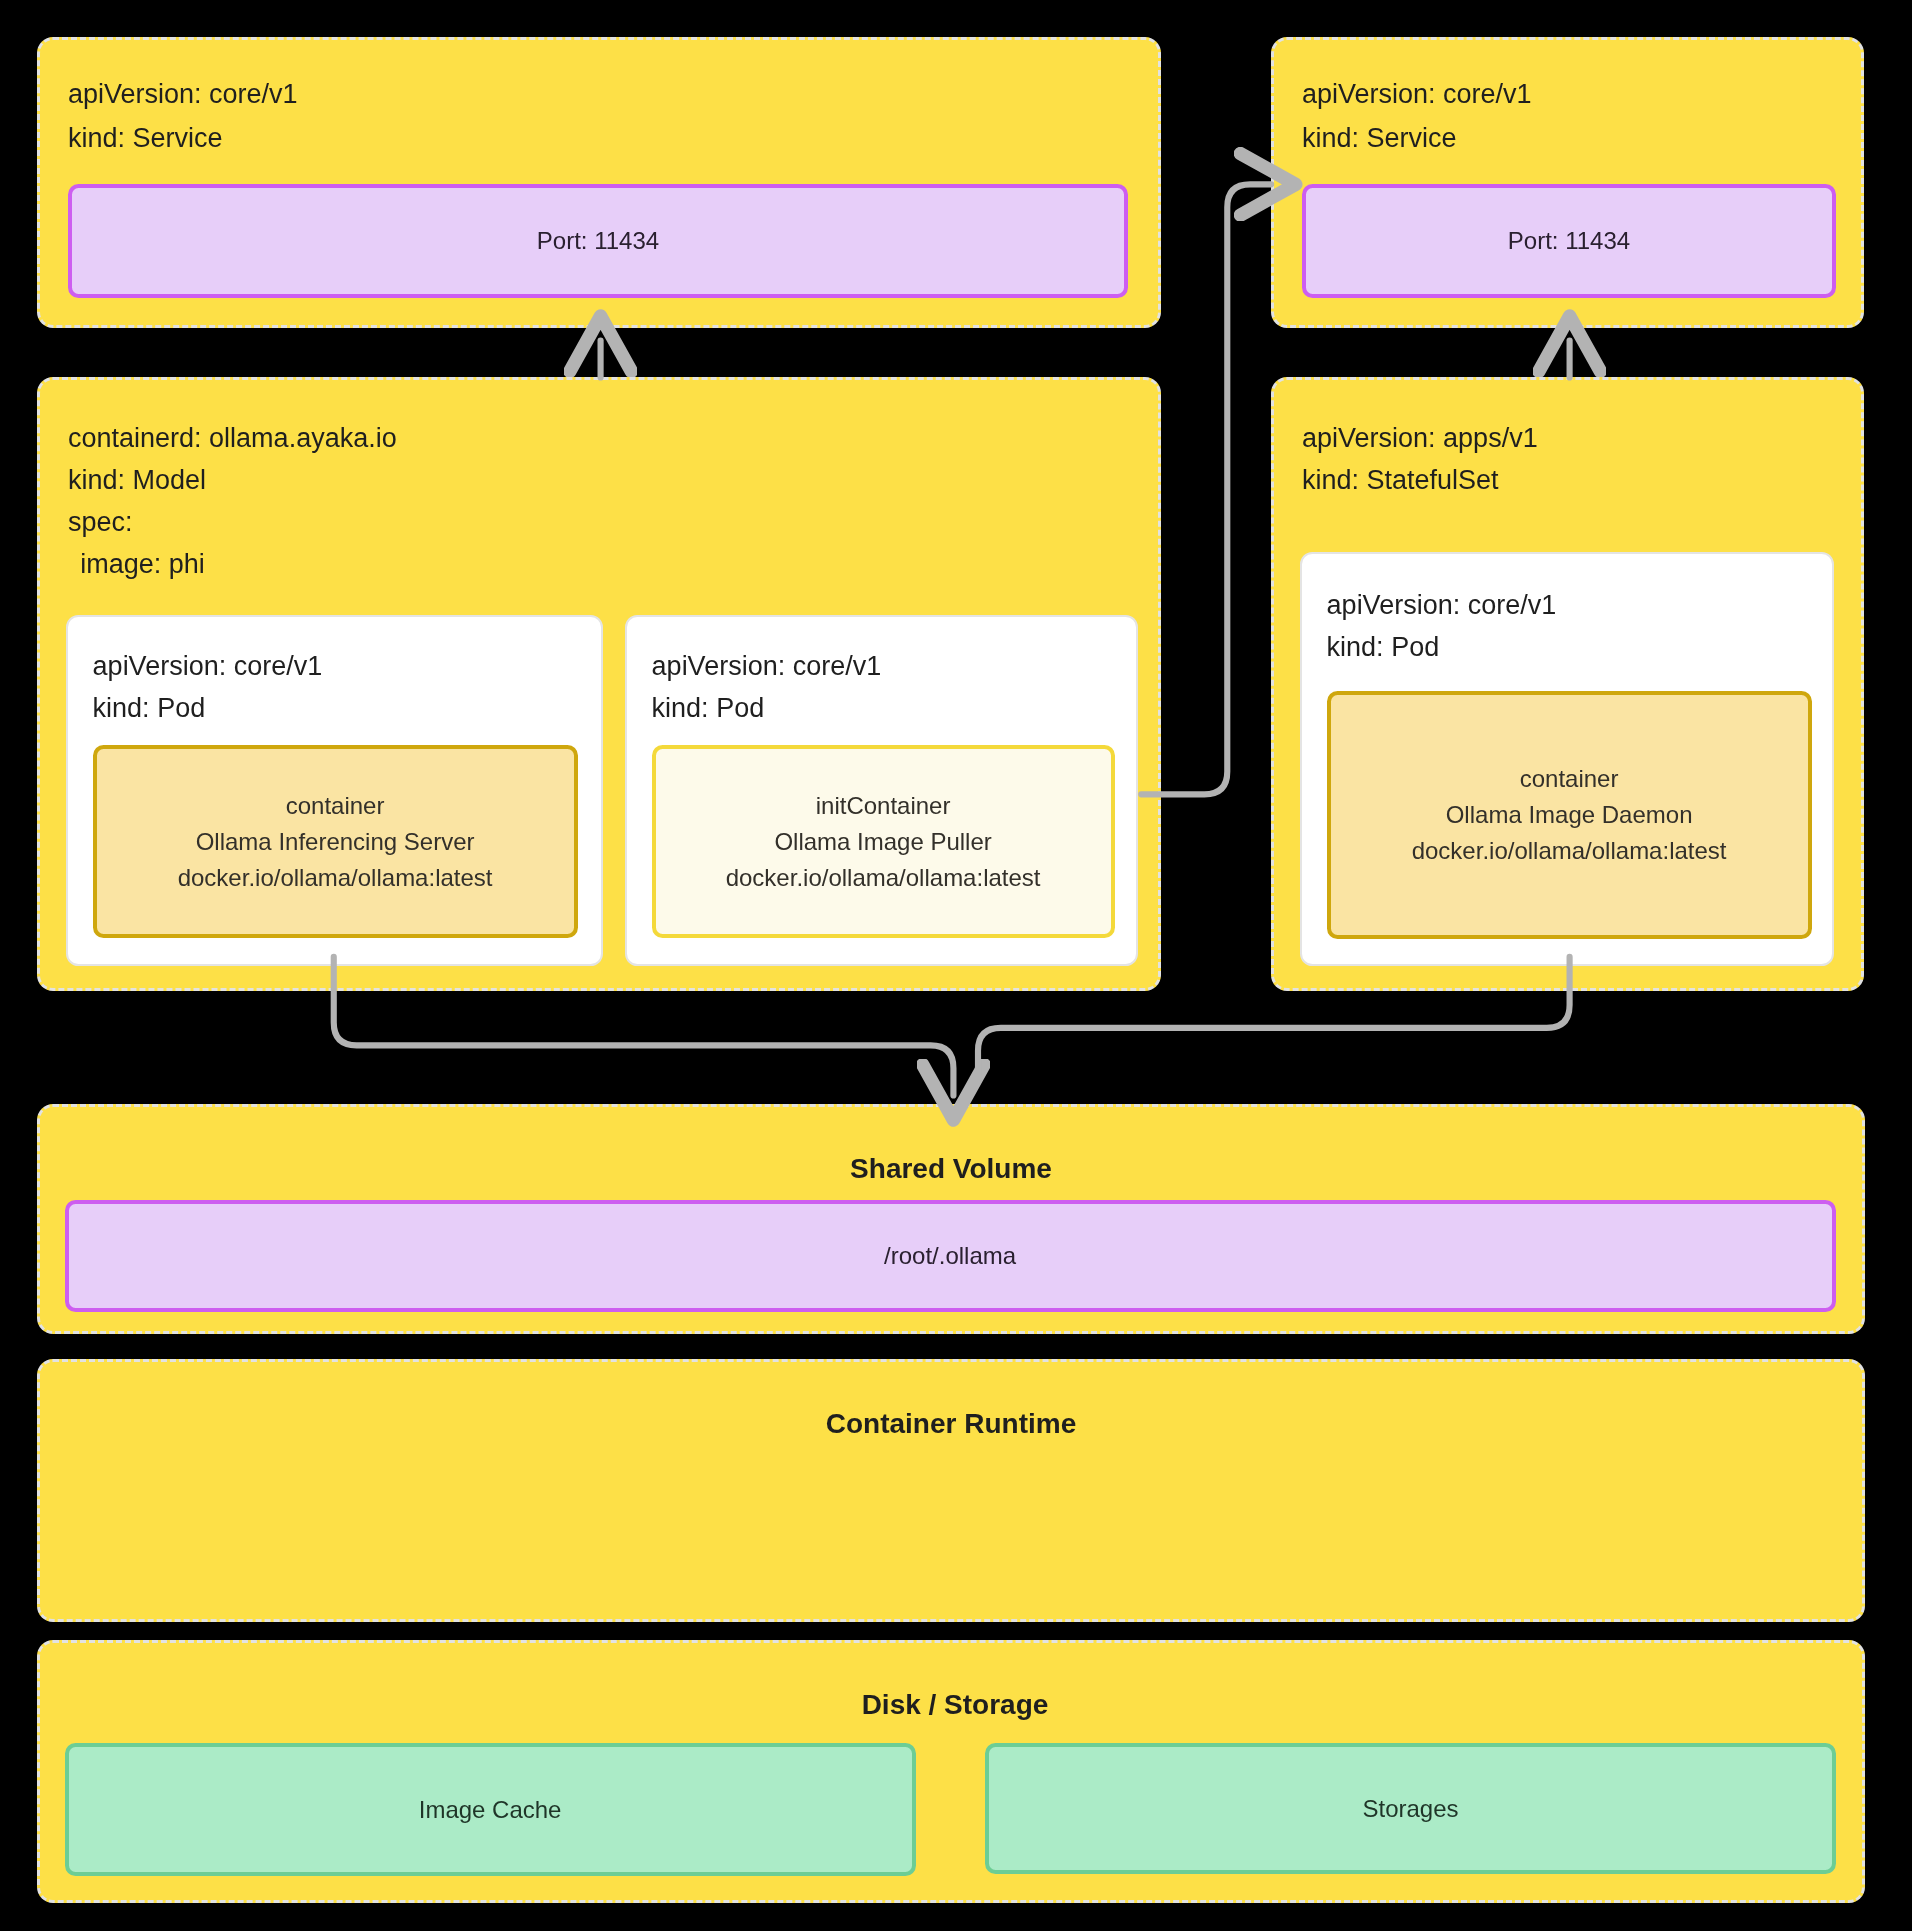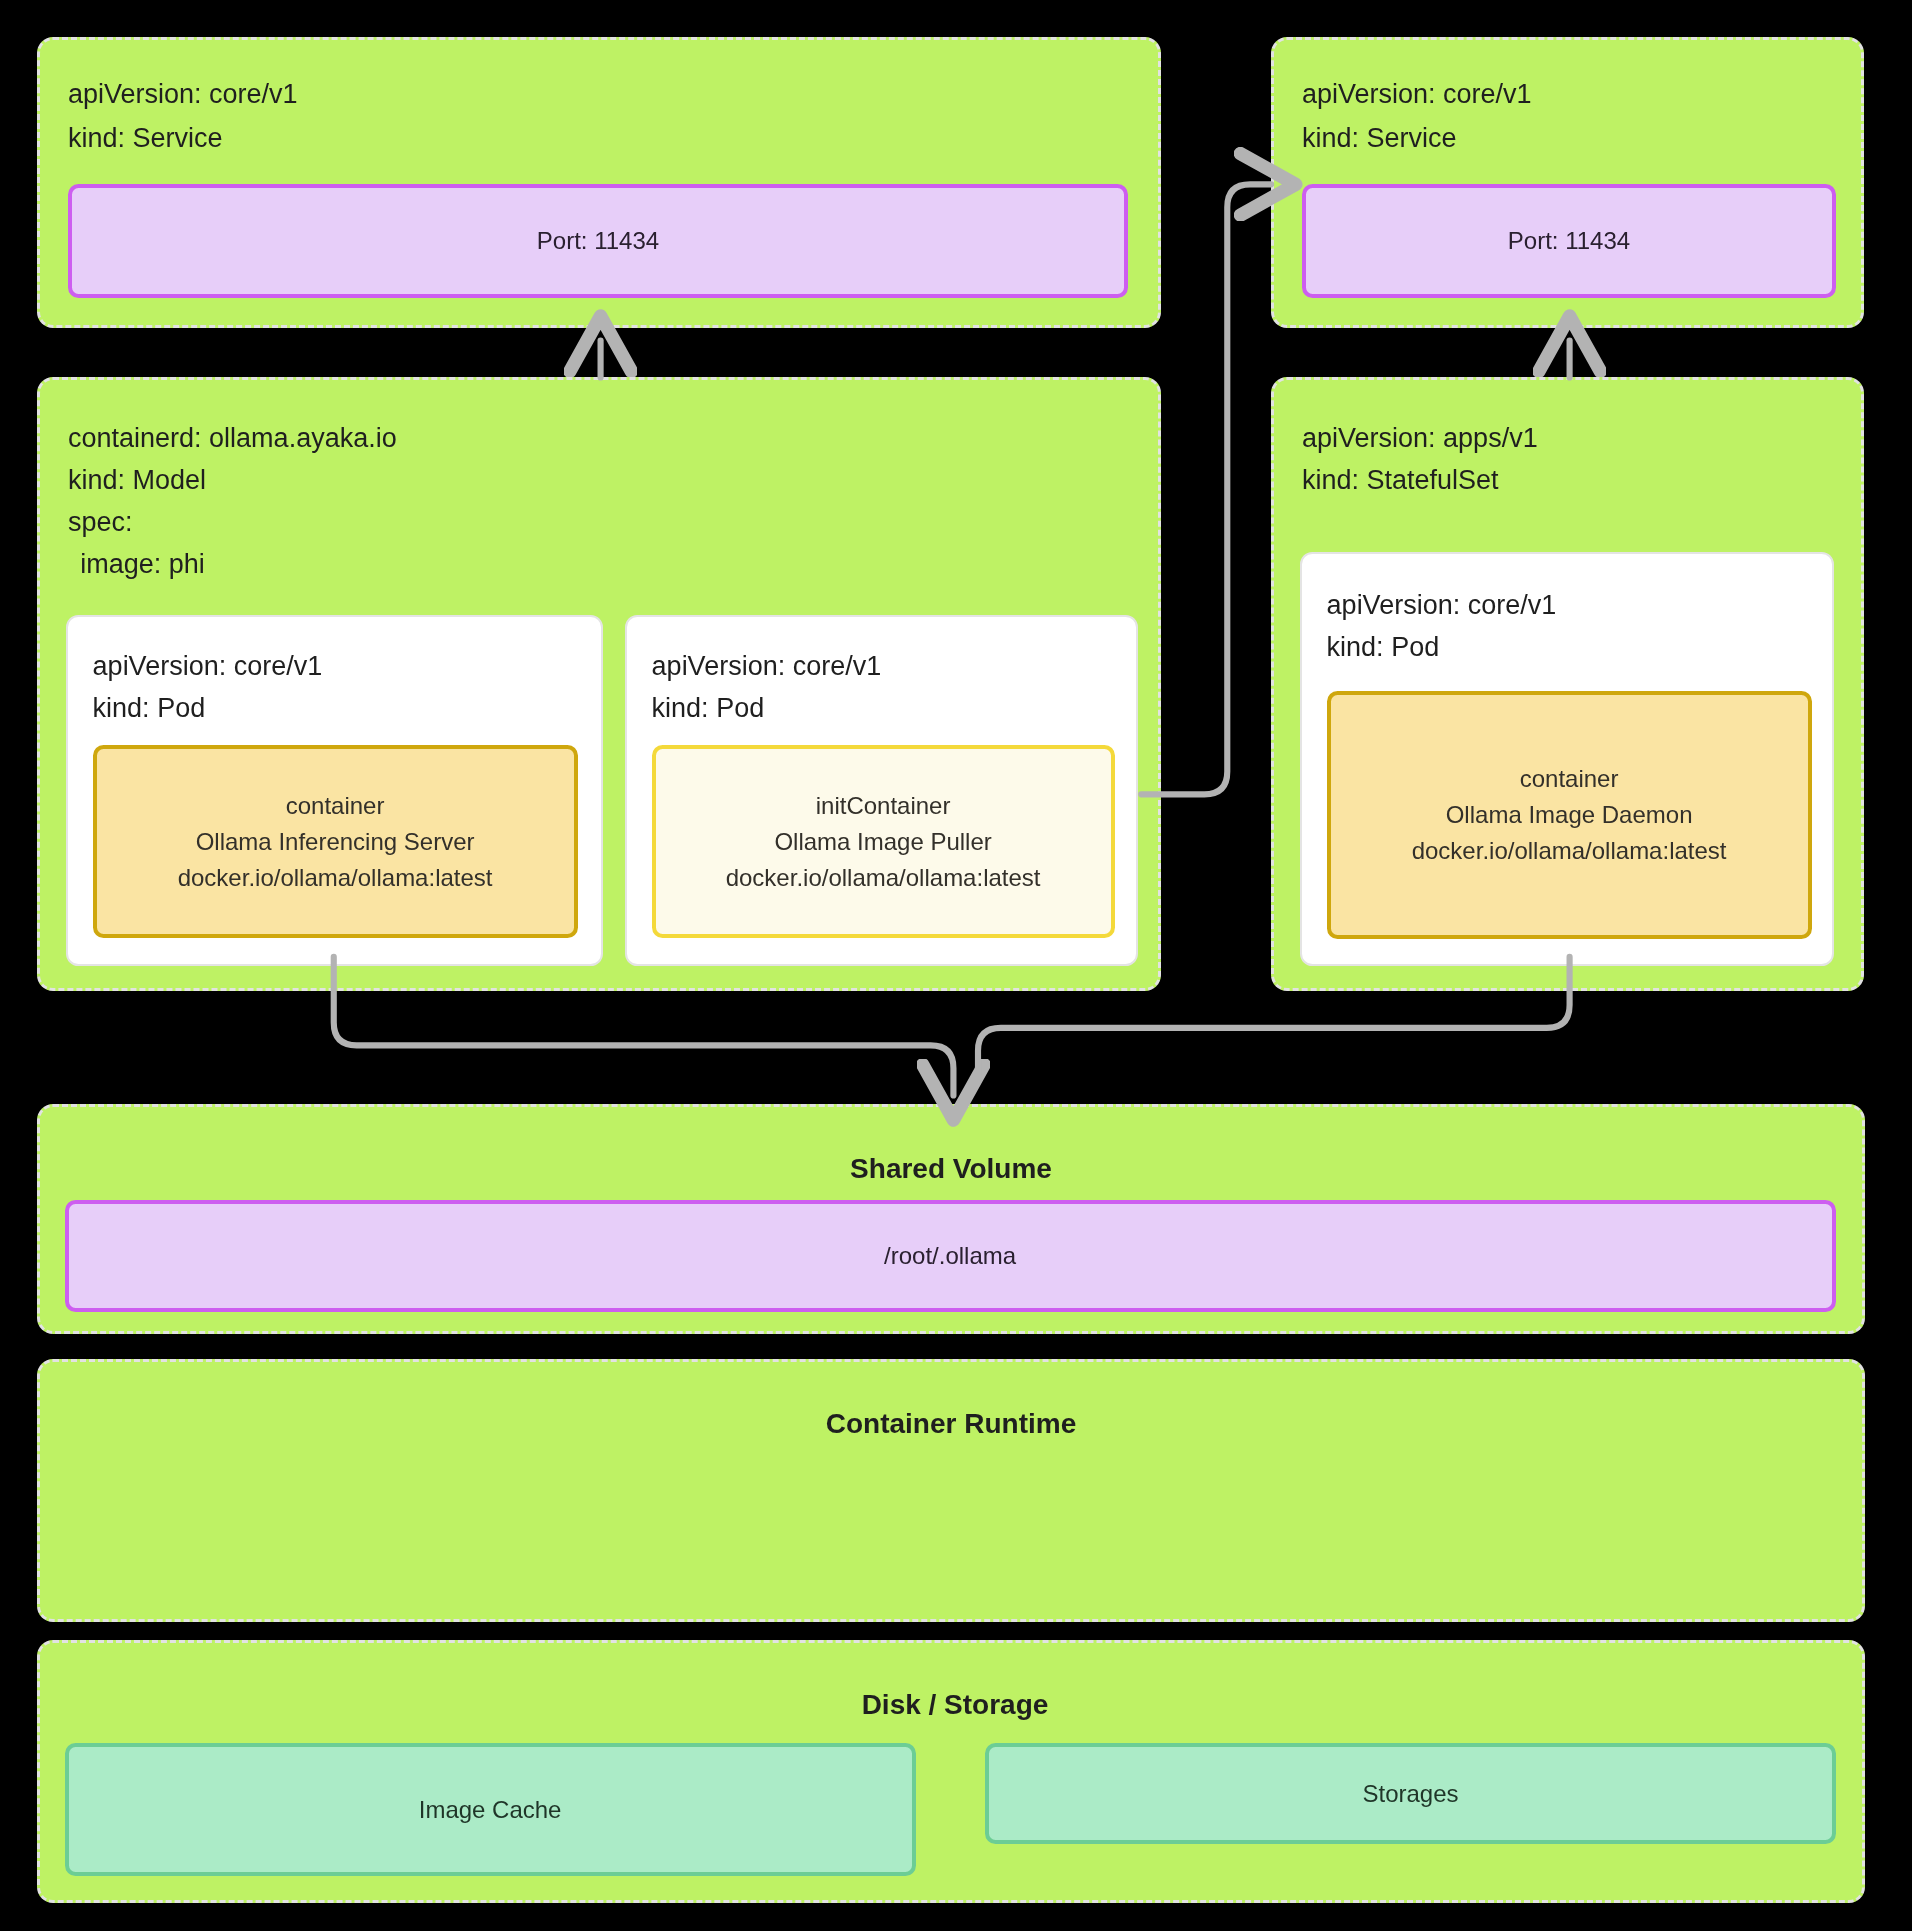--- a/index.html
+++ b/index.html
@@ -28,21 +28,21 @@
     top: 0;
     width: 1913px;
     height: 1931px;
     pointer-events: none;
     z-index: 5;
   }
 
   
   .group-box {
     position: absolute;
-    background: #bef264;
+    background: #fde047;
     border: 3.5px dashed #e2e2e2;
     border-radius: 16px;
     box-sizing: border-box;
     z-index: 2;
   }
 
   
   .yaml {
     font-size: 27px;
     line-height: 1.42;
@@ -217,19 +217,19 @@
 
   <div class="group-box" style="left:37px; top:1359px; width:1828px; height:263px;">
     <div class="section-title" style="left:0; top:46px;">Container Runtime</div>
   </div>
 
   <div class="group-box" style="left:37px; top:1640px; width:1828px; height:263px;">
     <div class="section-title" style="left:4px; top:46px;text-align:center;">Disk / Storage</div>
     <div class="node node-green" style="left:24.6px; top:100px; width:851px; height:133px;justify-content:center;">
       <span>Image Cache</span>
     </div>
-    <div class="node node-green" style="left:945px; top:100px; width:851px; height:101px;">
+    <div class="node node-green" style="left:945px; top:100px; width:851px; height:131px;">
       <span>Storages</span>
     </div>
   </div>
 
 </div>
 
 
 </body></html>

